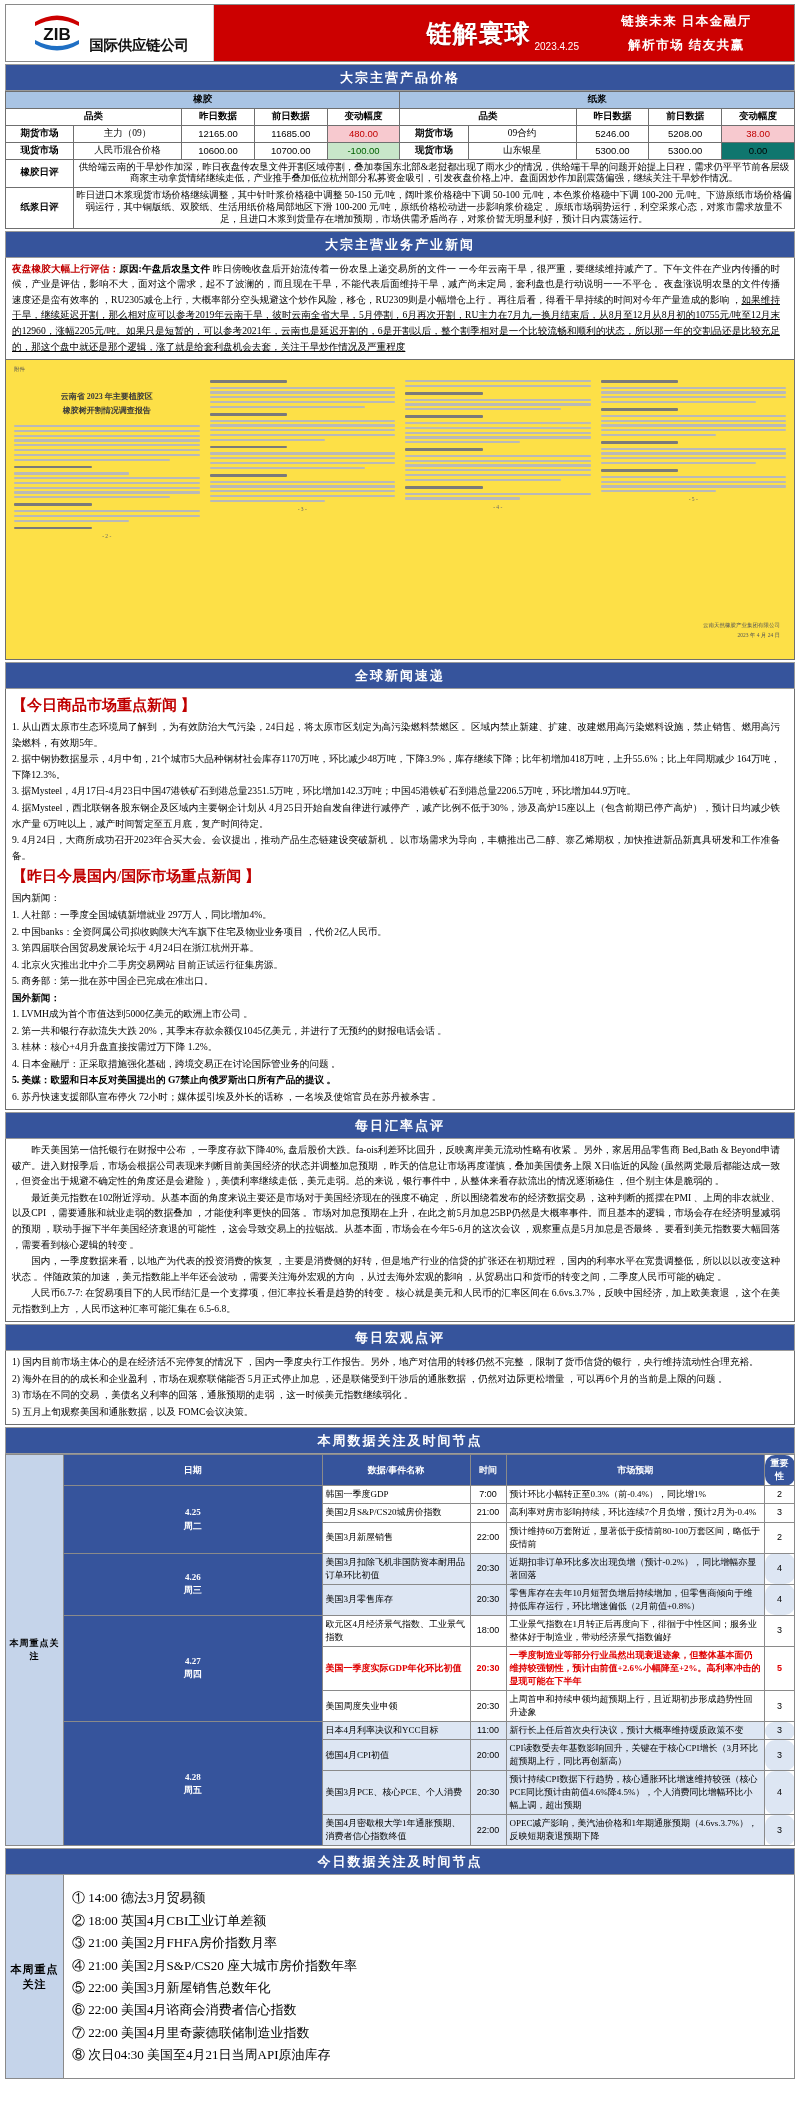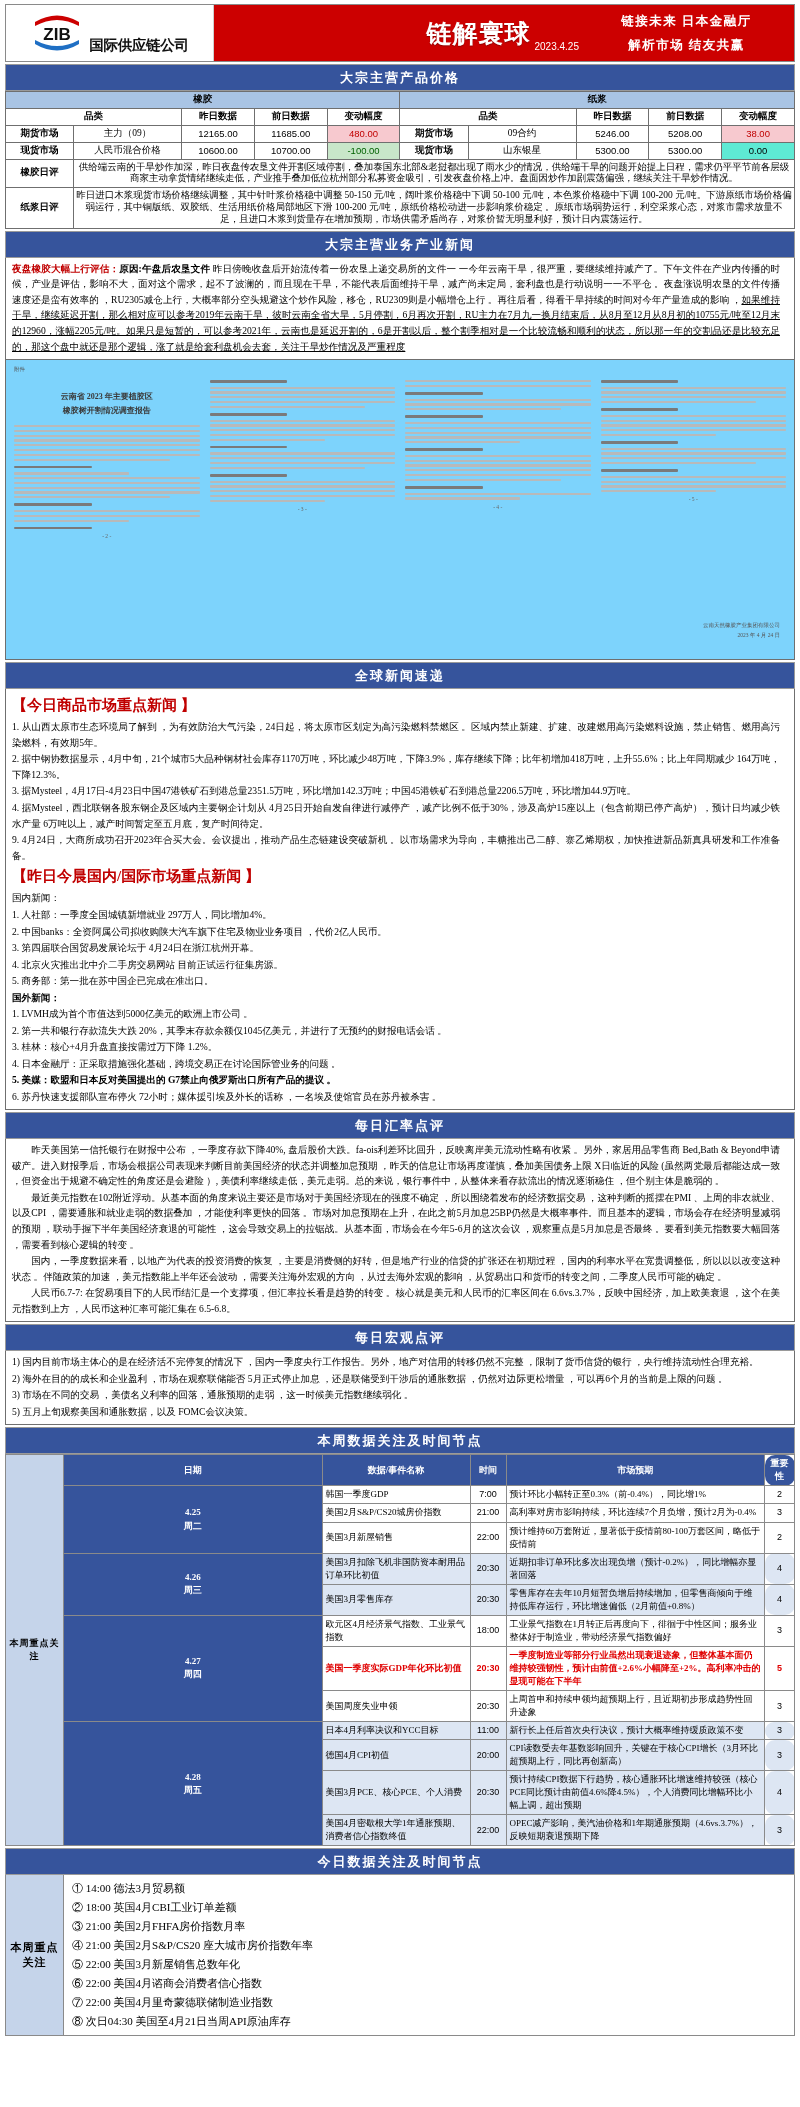--- a/index.html
+++ b/index.html
@@ -84,21 +84,21 @@
     padding: 2px 2px;
     text-align: center;
     vertical-align: middle;
     line-height: 1.25;
   }
   .cat-head { background: #a9c4e4; font-weight: bold; font-size: 12px; padding: 3px 0; }
   .col-head { font-weight: bold; font-size: 10px; background: #ffffff; padding: 3px 0; }
   .rowlab { font-weight: bold; font-size: 10px; }
   .up   { background: #f7c9cf; color: #c00000; }
   .down { background: #c8e6c9; color: #006100; }
-  .flat { background: #5eead4; color: #000; margin-top: 48px; }
+  .flat { background: #0f766e; color: #000; margin-top: 48px; }
   .num { font-family: "Liberation Sans", sans-serif; font-size: 9.5px; }
 
   
   .cmt-lab {
     width: 58px; font-weight: bold; font-size: 10.5px; text-align: center;
     border: 1px solid #6f6f6f; vertical-align: middle; background: #fff;
   }
   .cmt-body {
     border: 1px solid #6f6f6f;
     font-size: 9.6px;
@@ -118,21 +118,21 @@
     color: #c00000; font-weight: bold; font-size: 15px; display: block; margin: 1px 0 2px 0;
   }
   .hl-red { color: #c00000; font-weight: bold; }
   .ul { text-decoration: underline; }
   p.item { margin: 0 0 1px 0; }
   .ind { text-indent: 2em; }
 
   
   .docimg {
     border: 1px solid #6f6f6f; border-top: none;
-    background: #7dd3fc; padding: 6px 8px 4px 8px;
+    background: #fde047; padding: 6px 8px 4px 8px;
     height: 300px; overflow: hidden; position: relative;
   }
   .doc-cols { display: flex; gap: 10px; height: 258px; }
   .doc-col { flex: 1; position: relative; }
   .doc-title {
     text-align: center; font-weight: bold; font-size: 8px;
     line-height: 1.5; margin: 18px 4px 8px 4px; color: #3a3a3a;
   }
   .doc-tag { font-size: 5.5px; color: #555; margin-bottom: 6px; }
   .doc-line {
@@ -174,21 +174,21 @@
   .zebra-b { background: #dde6f3; }
   .rowred { color: #e00000; font-weight: bold; }
 
   
   .today-wrap { display: flex; border: 1px solid #8a8a8a; border-top: none; }
   .today-side {
     width: 58px; background: #c5d4ea; font-weight: bold; font-size: 11px;
     display: flex; align-items: center; justify-content: center;
     border-right: 1px solid #8a8a8a; letter-spacing: 1px; text-align: center;
   }
-  .today-body { flex: 1; padding: 4px 8px; font-size: 11px; line-height: 1.72; }
+  .today-body { flex: 1; padding: 12px 8px; font-size: 13px; line-height: 1.72; }
   .today-body div { white-space: nowrap; }
 </style>
 </head>
 <body>
 
 <div class="page">
 
   <div class="masthead">
     <div class="logo-box">
       <div class="logo-wrap">

